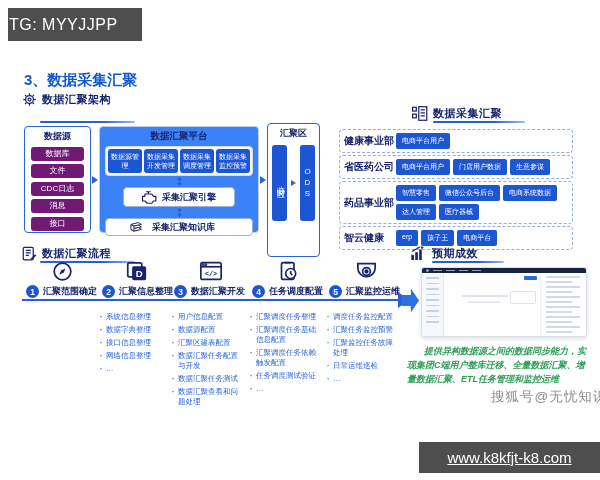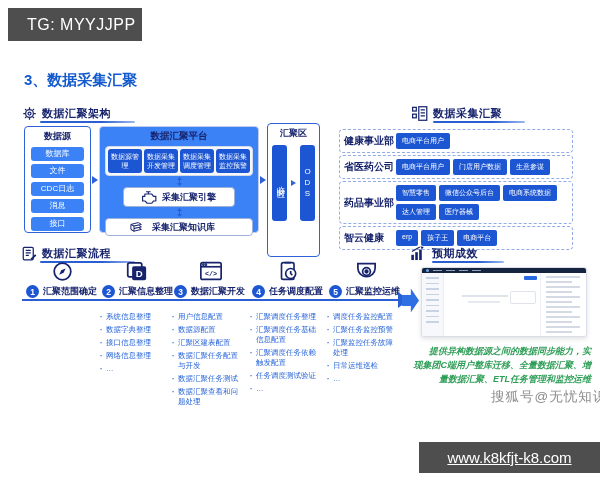--- a/index.html
+++ b/index.html
@@ -3,35 +3,35 @@
 <meta charset="utf-8">
 <style>
   * { margin:0; padding:0; box-sizing:border-box; }
   html,body { width:600px; height:480px; }
   body { font-family:"Liberation Sans","DejaVu Sans",sans-serif; background:#ffffff; position:relative; overflow:hidden; }
 
   .abs { position:absolute; }
 
   
   .badge { background:#4e4e4e; color:#fff; display:flex; align-items:center; }
-  .tg-badge { left:8px; top:8px; width:134px; height:33px; font-size:16px; padding-left:19px; letter-spacing:.5px; }
+  .tg-badge { left:8px; top:8px; width:134px; height:33px; font-size:16px; padding-left:1px; letter-spacing:.5px; }
   .site-badge { left:419px; top:442px; width:181px; height:31px; font-size:15px; justify-content:center;text-decoration:underline; }
 
   .page-title { left:24px; top:71px; font-size:15px; font-weight:bold; color:#135ace; }
 
   
   .sec-header { display:flex; align-items:center; gap:5px; }
   .sec-header .sec-title { font-size:11px; font-weight:bold; color:#17246d; letter-spacing:.5px; }
   .sec-underline { position:absolute; height:2px; background:linear-gradient(to right,#2a5fd3 65%,#9db8ef); border-radius:1px; }
   .icon svg { display:block; }
 
   
   .arch-box { border:1.5px solid #2e62d9; border-radius:4px; background:#fff; }
   .box-title { font-size:9px; font-weight:bold; color:#17246d; text-align:center; margin-top:3px; }
-  .pill { background:#3b82f6; color:#fff; font-size:8px; border-radius:3px; text-align:center; line-height:14px; height:14px; margin:3.5px 6px 0 6px; white-space:nowrap; overflow:hidden; }
+  .pill { background:#701a75; color:#fff; font-size:8px; border-radius:3px; text-align:center; line-height:14px; height:14px; margin:3.5px 6px 0 6px; white-space:nowrap; overflow:hidden; }
 
   .platform-box { border:1px solid #c4cfec; border-radius:4px; background:#3b82f6; }
   .modules-row { margin:3px 5px 0 5px; border:1px solid #d4daea; background:#f6f8fc; border-radius:4px; padding:2px; display:flex; gap:2px; }
   .module-btn { flex:1; background:#1c56d3; color:#fff; font-size:7px; line-height:9px; border-radius:3px; display:flex; align-items:center; justify-content:center; text-align:center; height:24px; padding:1px; }
   .varrow { display:flex; justify-content:center; height:9px; margin:1px 0; }
   .engine-box { margin:0 auto; width:112px; height:20px; border:1px solid #9fb0d8; border-radius:4px; background:#fff; display:flex; align-items:center; justify-content:center; gap:5px; }
   .engine-box span, .knowledge-box span { font-size:9px; font-weight:bold; color:#17246d; }
   .knowledge-box { margin:0 5px; height:18px; border:1px solid #9fb0d8; border-radius:4px; background:#fff; display:flex; align-items:center; gap:10px; padding-left:20px; }
 
   .harrow { width:0; height:0; border-top:4px solid transparent; border-bottom:4px solid transparent; border-left:6px solid #2e62d9; }
@@ -71,31 +71,31 @@
   .shot-side i { display:block; width:13px; height:1.5px; background:#c9d2e0; margin:0 0 4px 4px; }
   .shot-main { flex:1; position:relative; }
   .shot-chip { position:absolute; right:3px; top:3px; width:13px; height:4px; background:#2a6ae0; border-radius:1px; }
   .shot-line1 { position:absolute; left:18px; top:22px; width:46px; height:2px; background:#dfe3ea; }
   .shot-line2 { position:absolute; left:24px; top:28px; width:32px; height:2px; background:#e6eaf0; }
   .shot-panelbox { position:absolute; right:4px; top:18px; width:26px; height:13px; border:1px solid #e0e4ea; border-radius:2px; }
   .shot-right { width:46px; border-left:1px solid #eef1f5; padding-top:3px; }
   .shot-right i { display:block; height:1.5px; background:#d4dae4; margin:0 6px 3.5px 5px; }
   .shot-right i:nth-child(2n) { margin-right:14px; }
 
-  .outcome-desc { left:407px; top:344px; width:184px; font-size:9px; font-weight:bold; font-style:italic; color:#2f9e57; line-height:14px; text-indent:17px;text-align:right; }
+  .outcome-desc { left:407px; top:344px; width:184px; font-size:9px; font-weight:bold; font-style:italic; color:#2f9e57; line-height:14px; text-indent:17px; }
   .watermark { left:447px; top:388px; font-size:13.5px; color:rgba(110,110,110,.8); letter-spacing:1px; white-space:nowrap;margin-left:44px; }
 </style>
 </head>
 <body>
 
 <div class="abs badge tg-badge">TG: MYYJJPP</div>
 
 <div class="abs page-title">3、数据采集汇聚</div>
 
-<div class="abs sec-header" style="left:22px; top:106px;">
+<div class="abs sec-header" style="left:22px; top:92px;">
   <span class="icon">
     <svg width="15" height="15" viewBox="0 0 24 24">
         <g stroke="#17246d" stroke-width="2" fill="none">
           <circle cx="12" cy="12" r="6.2"></circle>
           <circle cx="12" cy="12" r="2.4"></circle>
           <path d="M12 2v3M12 19v3M2 12h3M19 12h3M4.9 4.9l2.1 2.1M17 17l2.1 2.1M19.1 4.9L17 7M7 17l-2.1 2.1"></path>
         </g>
       </svg>
   </span>
   <span class="sec-title">数据汇聚架构</span>

